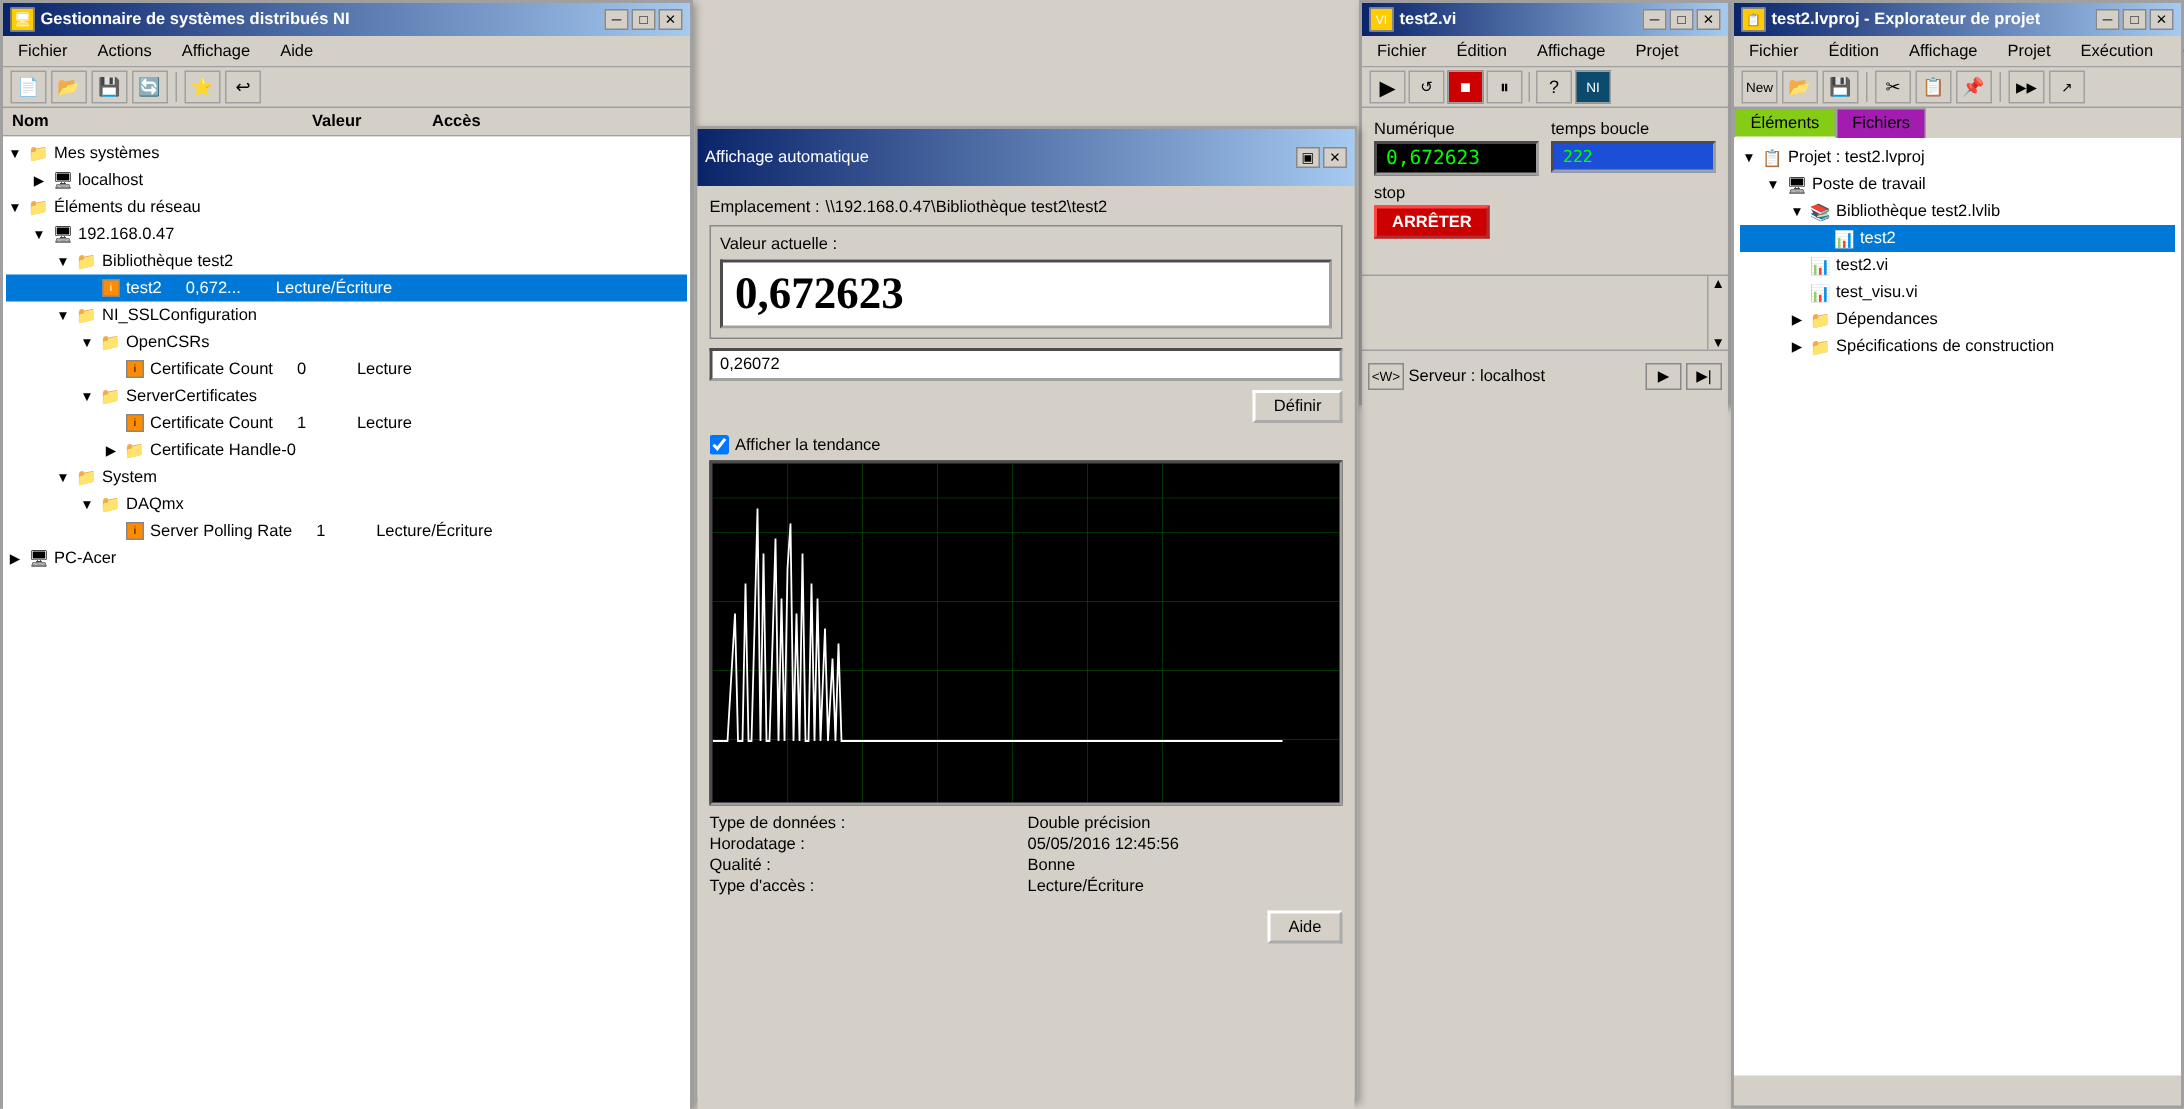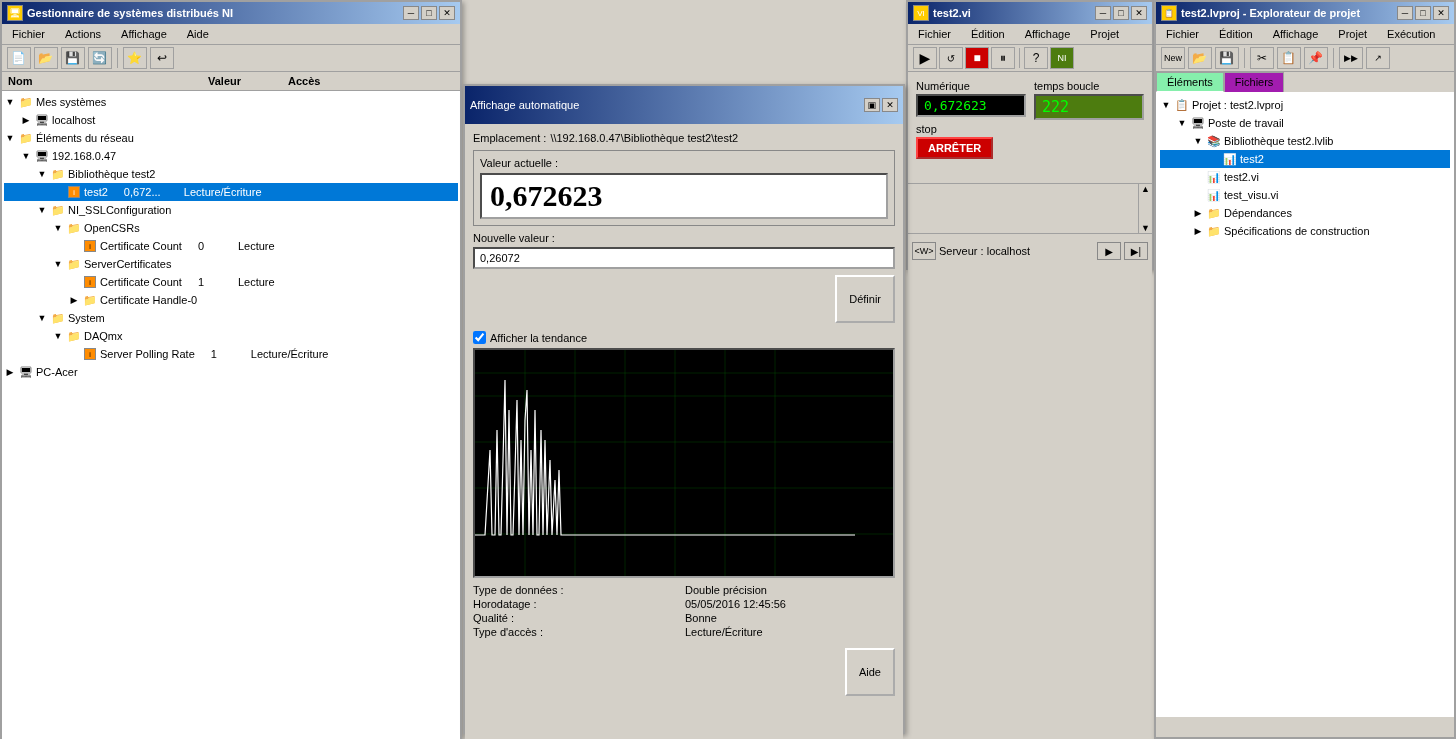--- a/index.html
+++ b/index.html
@@ -34,37 +34,37 @@
     .tree-icon { width: 16px; height: 16px; display: inline-flex; align-items: center; justify-content: center; margin: 0 2px; font-size: 11px; }
     .tree-label { font-size: 11px; }
     .tree-value { font-size: 11px; padding-left: 8px; min-width: 50px; }
     .tree-access { font-size: 11px; padding-left: 8px; }
     
     
     .dialog-window { left: 463px; top: 84px; width: 440px; height: 660px; z-index: 10; }
     .dialog-title { background: linear-gradient(to right, #0a246a, #a6caf0); color: white; padding: 3px 5px; display: flex; align-items: center; justify-content: space-between; height: 38px; }
     .dialog-content { padding: 8px; background: #d4d0c8; height: calc(100% - 22px); overflow: auto; }
     .dialog-input { width: 100%; border: 2px inset #a0a0a0; background: white; padding: 3px 5px; font-size: 11px; }
-    .dialog-btn { background: #d4d0c8; border: 2px outset #fff; padding: 16px 12px; font-size: 11px; cursor: pointer; }
+    .dialog-btn { background: #d4d0c8; border: 2px outset #fff; padding: 3px 12px; font-size: 11px; cursor: pointer; }
     
     .chart-area { background: black; border: 2px inset #a0a0a0; position: relative; overflow: hidden; }
     
     .info-grid { display: grid; grid-template-columns: 1fr 1fr; gap: 2px; font-size: 11px; margin-top: 4px; }
     
     .checkbox-row { display: flex; align-items: center; gap: 4px; margin-bottom: 4px; }
     
     
     .vi-window { left: 906px; top: 0; width: 248px; height: 380px; z-index: 5; }
     .vi-content { background: #d4d0c8; padding: 4px; height: calc(100% - 45px); }
     
     
     .project-window { left: 1154px; top: 0; width: 302px; height: 739px; z-index: 5; }
     .project-tabs { display: flex; background: #d4d0c8; }
     .proj-tab { padding: 3px 10px; font-size: 11px; border: 1px solid #a0a0a0; border-bottom: none; cursor: pointer; background: #a21caf; }
-    .proj-tab.active { background: #86efac; border-bottom: 1px solid white; }
+    .proj-tab.active { background: #84cc16; border-bottom: 1px solid white; }
     .project-tree { background: white; flex: 1; padding: 4px; overflow: auto; }
     .nav-btn { width: 24px; height: 18px; background: #d4d0c8; border: 1px solid #888; display: flex; align-items: center; justify-content: center; font-size: 10px; cursor: pointer; }
   </style>
 </head>
 <body>
 
 <div class="window main-window">
   <div class="title-bar">
     <div class="title-bar-left">
       <div class="title-bar-icon">🖥</div>
@@ -247,21 +247,20 @@
       <span style="margin-right:4px">Emplacement :</span>
       <span>\\192.168.0.47\Bibliothèque test2\test2</span>
     </div>
 
     <div style="border:1px solid #888;padding:6px;margin-bottom:6px;background:#d4d0c8">
       <div style="font-size:11px;margin-bottom:4px">Valeur actuelle :</div>
       <div style="font-size:30px;font-weight:bold;background:white;border:2px inset #a0a0a0;padding:4px 8px;font-family:serif;">0,672623</div>
     </div>
 
     <div style="margin-bottom:6px">
-      <div style="font-size:11px;margin-bottom:3px">Nouvelle valeur :</div>
       <input class="dialog-input" style="width: 100%; border: 2px inset rgb(160, 160, 160); background: white; padding: 3px 5px; font-size: 11px;" value="0,26072">
     </div>
     <div style="display:flex;justify-content:flex-end;margin-bottom:8px">
       <button class="dialog-btn">Définir</button>
     </div>
 
     <div class="checkbox-row">
       <input type="checkbox" checked="" style="">
       <span>Afficher la tendance</span>
     </div>
@@ -324,33 +323,33 @@
     <span class="menu-item">Projet</span>
   </div>
 
   <div class="toolbar" style="gap:2px">
     <div class="tool-btn" style="font-size:14px">▶</div>
     <div class="tool-btn" style="font-size:10px">↺</div>
     <div class="tool-btn" style="background:#cc0000;color:white">■</div>
     <div class="tool-btn">⏸</div>
     <div class="tool-sep"></div>
     <div class="tool-btn">?</div>
-    <div class="tool-btn" style="background:#4d7c0f;color:white;font-size:9px">NI</div>
+    <div class="tool-btn" style="background:#0c4a6e;color:white;font-size:9px">NI</div>
   </div>
 
   <div class="vi-content" style="display:grid;grid-template-columns:1fr 1fr;gap:8px;padding:8px;">
     <div>
       <div style="font-size:11px;margin-bottom:2px">Numérique</div>
       <div style="background:black;color:#00ff00;border:2px inset #a0a0a0;padding:2px 6px;font-size:13px;font-family:monospace">0,672623</div>
       <div style="font-size:11px;margin-top:6px;margin-bottom:2px">stop</div>
       <button style="background:#cc0000;color:white;border:2px outset #ff4444;padding:3px 10px;font-size:11px;font-weight:bold;cursor:pointer">ARRÊTER</button>
     </div>
     <div>
       <div style="font-size:11px;margin-bottom:2px">temps boucle</div>
-      <div style="background:#4d7c0f;color:#00ff00;border:2px inset #a0a0a0;padding:2px 6px;font-size:15px;font-family:monospace">222</div>
+      <div style="background:#1d4ed8;color:#00ff00;border:2px inset #a0a0a0;padding:2px 6px;font-size:11px;font-family:monospace">222</div>
     </div>
   </div>
 
   <div style="background:#d4d0c8;position:absolute;bottom:35px;left:0;right:0;height:50px;border-top:1px solid #a0a0a0">
     <div style="position:absolute;right:0;top:0;width:14px;height:100%;background:#d4d0c8;border-left:1px solid #a0a0a0;display:flex;flex-direction:column;justify-content:space-between">
       <div style="font-size:9px;text-align:center;cursor:pointer">▲</div>
       <div style="font-size:9px;text-align:center;cursor:pointer">▼</div>
     </div>
   </div>
 

